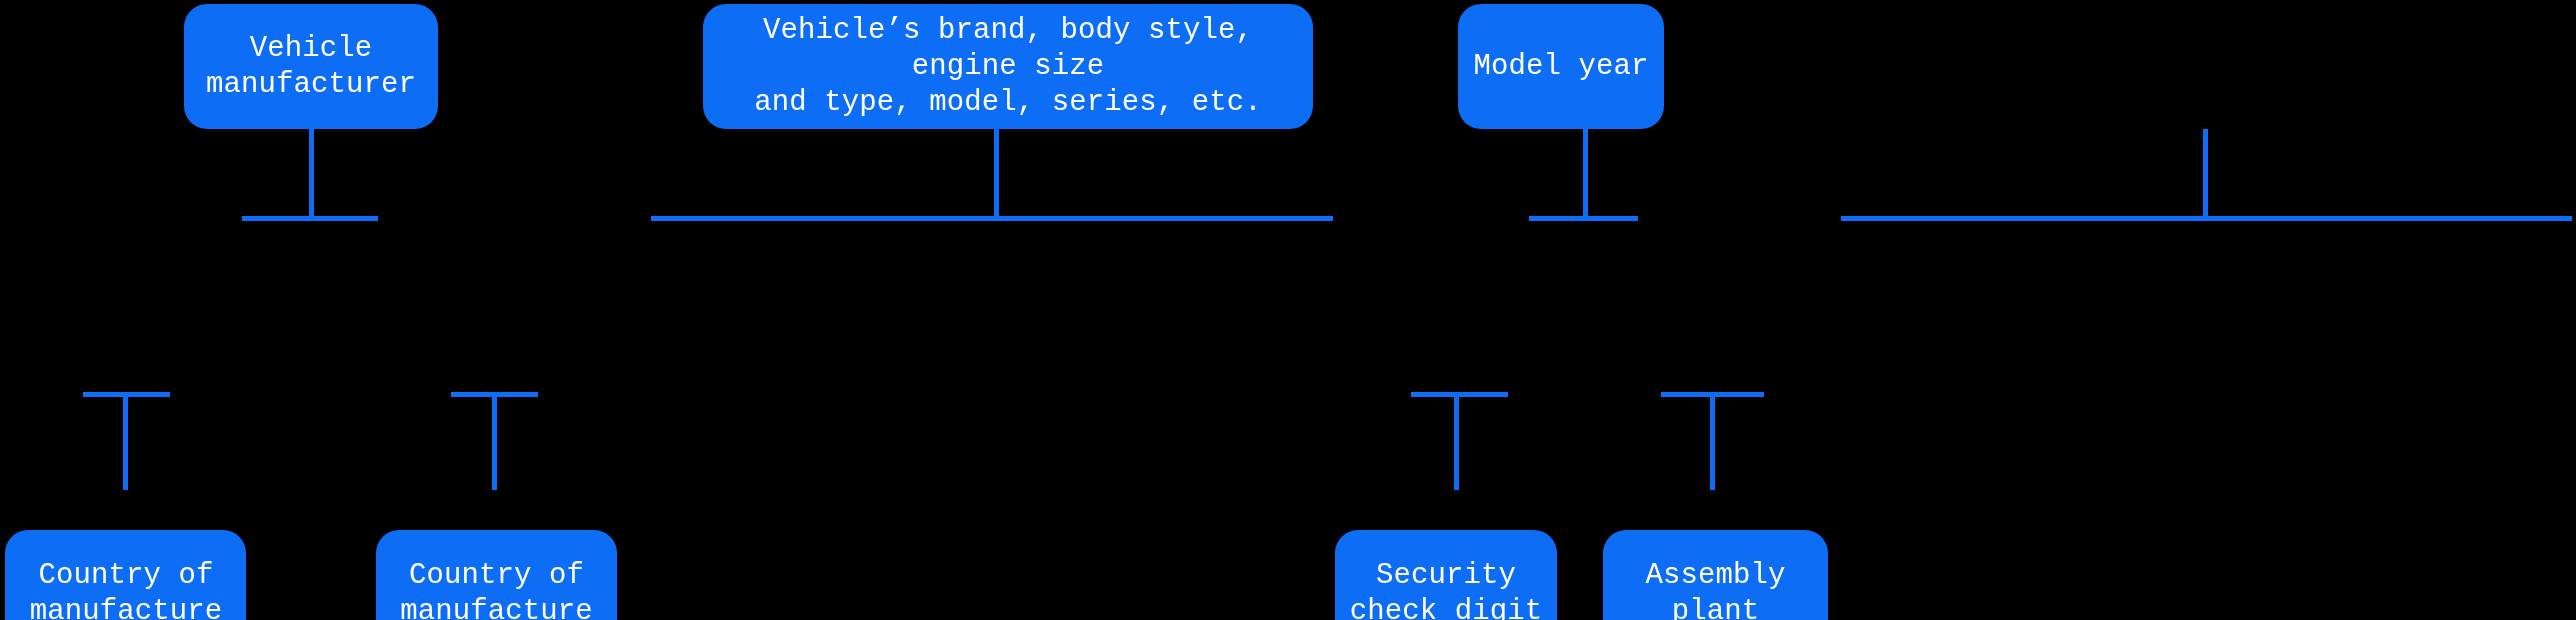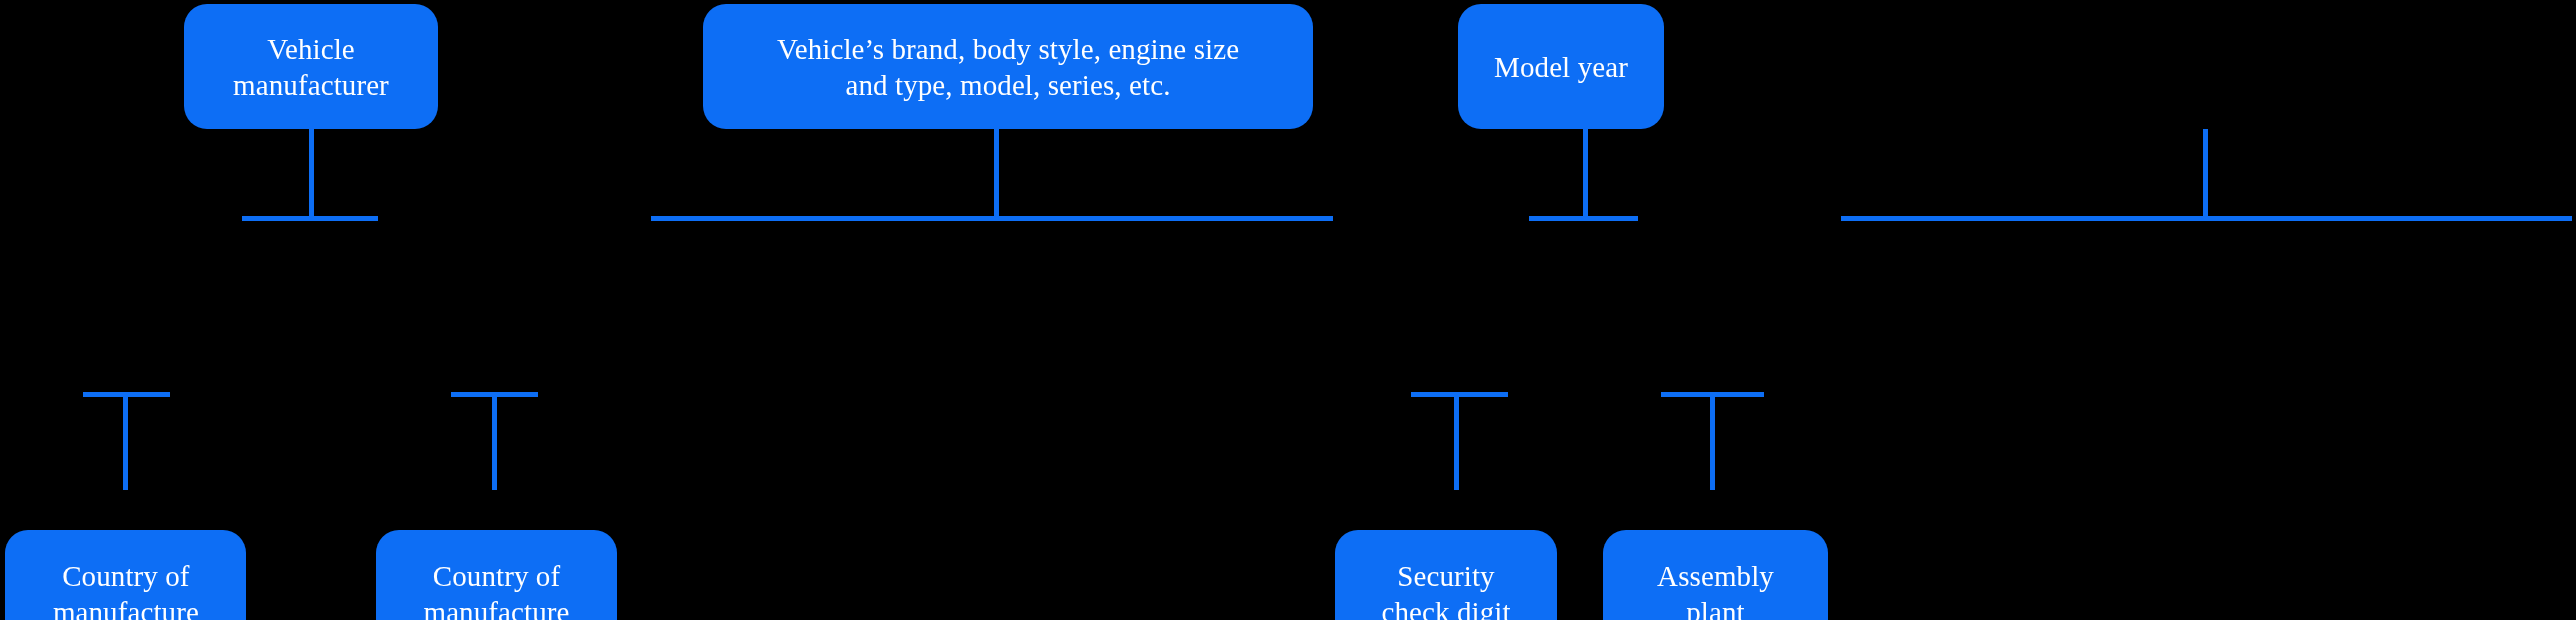--- a/index.html
+++ b/index.html
@@ -1,20 +1,20 @@
 <!DOCTYPE html>
 <html style="--blue: #0d6ef5; --text: #ffffff; --bg: #000000;font-size:10.7px"><head>
 <meta charset="utf-8">
 <style>
   :root { --blue:#0d6ef5; --text:#ffffff; --bg:#000000; }
   html,body { margin:0; padding:0; background:var(--bg); }
   #stage {
     position:relative; width:2576px; height:621px;
     background:var(--bg); overflow:hidden;
-    font-family:Liberation Serif, serif;
+    font-family:Liberation Mono, monospace;
   }
   .box {
     position:absolute; background:var(--blue); color:var(--text);
     border-radius:23px; display:flex; align-items:center; justify-content:center;
     text-align:center; font-size:29px; line-height:36px; font-weight:500;
     white-space:pre-line; letter-spacing:0.1px;
   }
   .line { position:absolute; background:var(--blue); }
   .top-box  { top:4px;  height:125px; }
   .bot-box  { top:490px; height:127px;margin-top:40px; }

